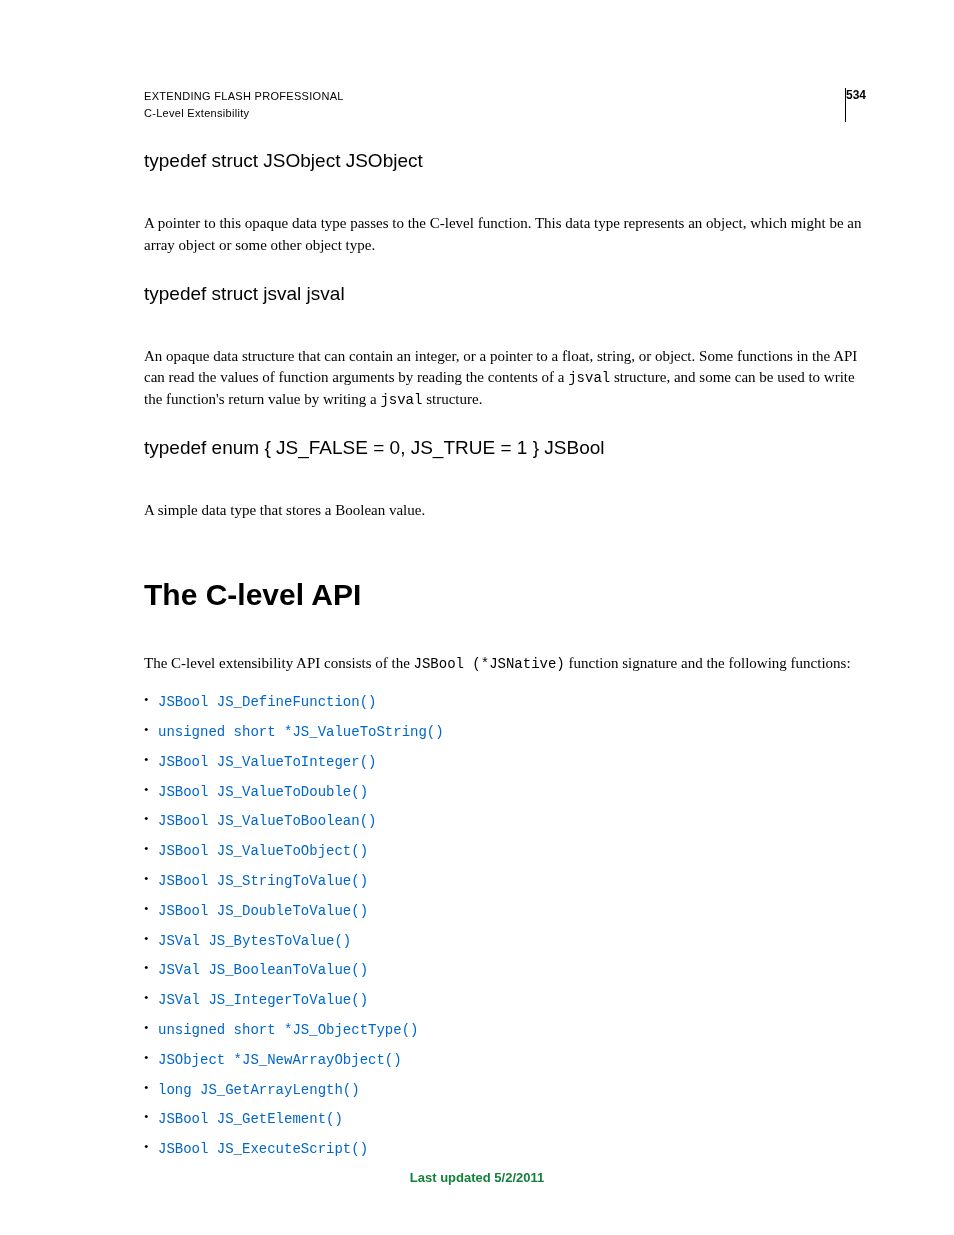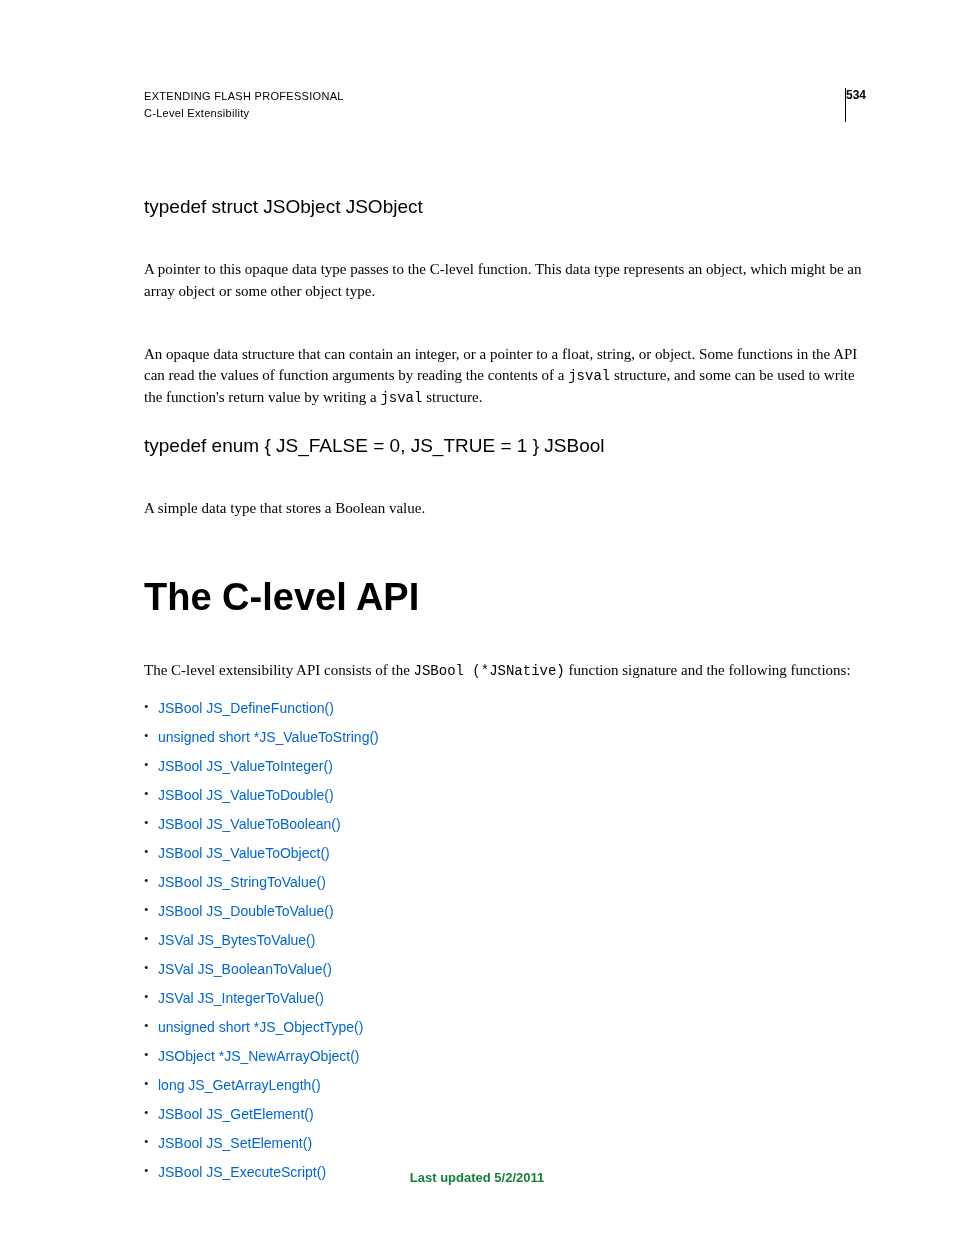--- a/index.html
+++ b/index.html
@@ -11,21 +11,21 @@
     height: 1235px;
     position: relative;
   }
   .page {
     padding: 88px 88px 0 144px;
   }
   .header-row {
     display: flex;
     justify-content: space-between;
     align-items: flex-start;
-    margin-bottom: 74px;
+    margin-bottom: 28px;
     gap: 6px;
   }
   .header-left {
     font-family: Arial, Helvetica, sans-serif;
     font-size: 11px;
     letter-spacing: 0.3px;
     line-height: 1.5;
   }
   .header-title {
     font-weight: normal;
@@ -54,21 +54,21 @@
     margin-bottom: 4px;
     margin-top: 41px;
   }
   code.inline {
     font-family: 'Courier New', Courier, monospace;
     font-size: 14px;
   }
   h1.section {
     font-family: Arial, Helvetica, sans-serif;
     font-weight: bold;
-    font-size: 38px;
+    font-size: 30px;
     margin-top: 56px;
     margin-bottom: 22px;
   }
   ul.funclist {
     list-style: none;
     margin-top: 18px;
   }
   ul.funclist li {
     font-size: 15px;
     line-height: 1.2;
@@ -78,21 +78,21 @@
   }
   ul.funclist li::before {
     content: "•";
     position: absolute;
     left: 0;
     top: 0;
     font-size: 13px;
     color: #000;
   }
   a.codelink {
-    font-family: Liberation Sans, sans-serif;
+    font-family: Liberation Mono, monospace;
     font-size: 14px;
     color: #0066cc;
     text-decoration: none;
   }
   .footer {
     position: absolute;
     bottom: 50px;
     left: 0;
     right: 0;
     text-align: center;
@@ -111,20 +111,21 @@
     <div class="header-left">
       <div class="header-title">EXTENDING FLASH PROFESSIONAL</div>
       <div class="header-sub">C-Level Extensibility</div>
     </div>
     <div class="page-number">534</div>
   </div>
 
   <h2 class="subhead">typedef struct JSObject JSObject</h2>
   <p class="body">A pointer to this opaque data type passes to the C-level function. This data type represents an object, which might be an array object or some other object type.</p>
 
+  <h2 class="subhead">typedef struct jsval jsval</h2>
   <p class="body">
     <span>An opaque data structure that can contain an integer, or a pointer to a float, string, or object. Some functions in the API can read the values of function arguments by reading the contents of a </span><code class="inline">jsval</code><span> structure, and some can be used to write the function's return value by writing a </span><code class="inline">jsval</code><span> structure.</span>
   </p>
 
   <h2 class="subhead">typedef enum { JS_FALSE = 0, JS_TRUE = 1 } JSBool</h2>
   <p class="body">A simple data type that stores a Boolean value.</p>
 
   <h1 class="section">The C-level API</h1>
 
   <p class="body">
@@ -140,19 +141,18 @@
     <li><a href="#" class="codelink">JSBool JS_ValueToObject()</a></li>
     <li><a href="#" class="codelink">JSBool JS_StringToValue()</a></li>
     <li><a href="#" class="codelink">JSBool JS_DoubleToValue()</a></li>
     <li><a href="#" class="codelink">JSVal JS_BytesToValue()</a></li>
     <li><a href="#" class="codelink">JSVal JS_BooleanToValue()</a></li>
     <li><a href="#" class="codelink">JSVal JS_IntegerToValue()</a></li>
     <li><a href="#" class="codelink">unsigned short *JS_ObjectType()</a></li>
     <li><a href="#" class="codelink">JSObject *JS_NewArrayObject()</a></li>
     <li><a href="#" class="codelink">long JS_GetArrayLength()</a></li>
     <li><a href="#" class="codelink">JSBool JS_GetElement()</a></li>
-    <li><a href="#" class="codelink">JSBool JS_SetElement()</a></li>
     <li><a href="#" class="codelink">JSBool JS_ExecuteScript()</a></li>
   </ul>
 
 </div>
 
 <div class="footer">Last updated 5/2/2011</div>
 
 </body></html>

